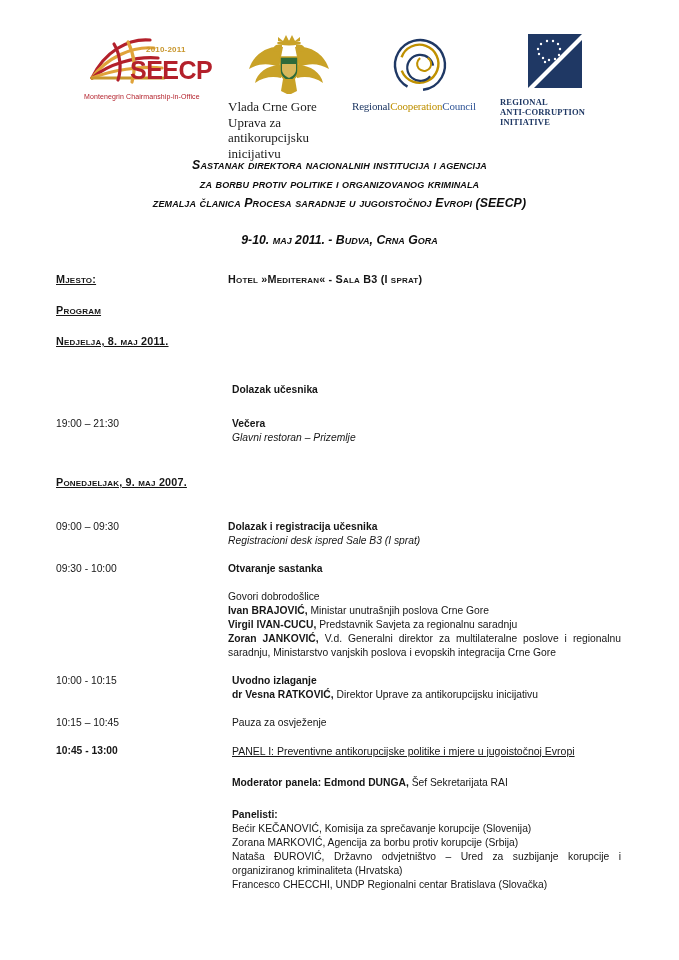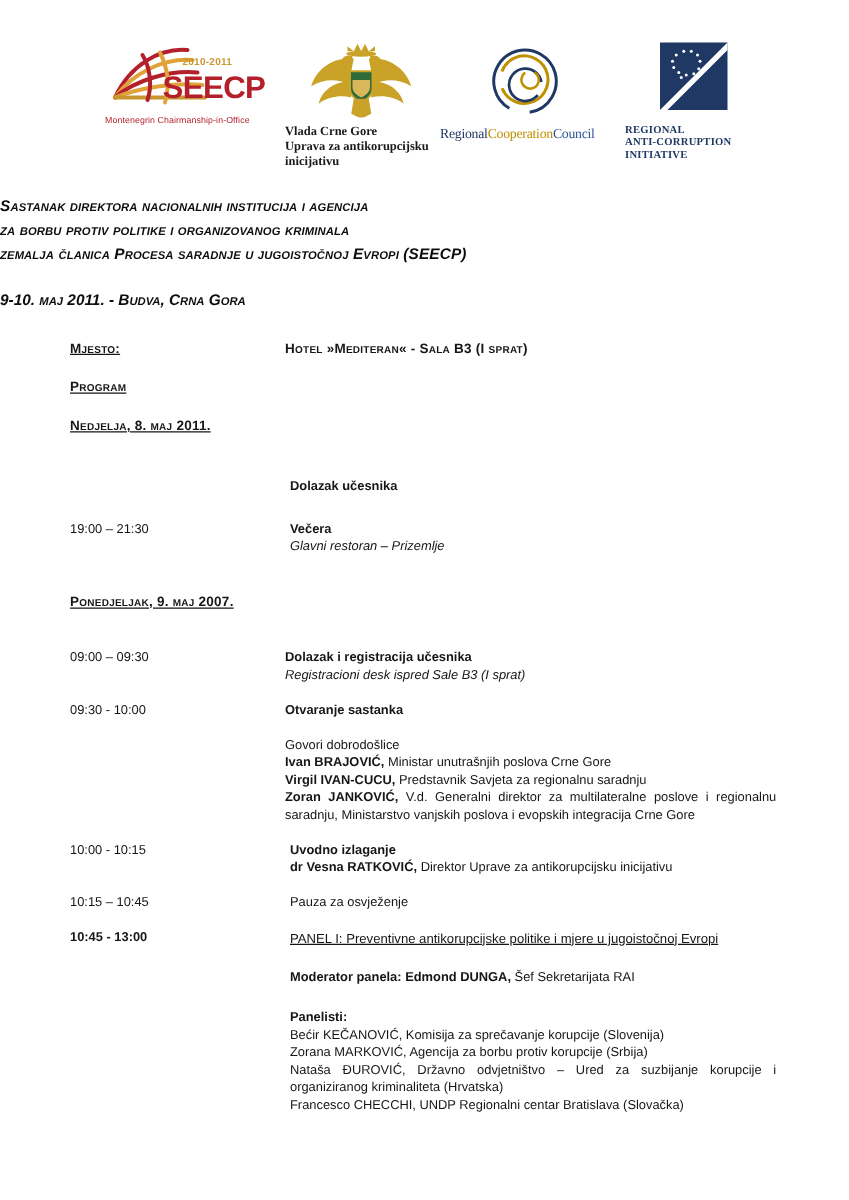--- a/index.html
+++ b/index.html
@@ -51,21 +51,21 @@
   }
   .seecp-sub {
     font-size: 7px; color: #b3202b; margin-top: 1px;
     letter-spacing: .1px; white-space: nowrap;
   }
 
   
   .logo-mne { left: 228px; top: 2px; width: 122px; }
   .mne-sub {
     font-family: "Liberation Serif", serif;
-    font-size: 10px; font-weight: bold; color: #1a1a1a;
+    font-size: 13px; font-weight: normal; color: #1a1a1a;
     line-height: 1.2; margin-top: 1px;
   }
 
   
   .logo-rcc { left: 352px; top: 6px; width: 136px; }
   .rcc-word {
     font-family: "Liberation Serif", serif;
     font-size: 11px; margin-top: 2px; white-space: nowrap;
     letter-spacing: -0.2px;
   }
@@ -77,21 +77,21 @@
   .logo-rai { left: 500px; top: 2px; width: 110px; }
   .rai-sub {
     font-family: "Liberation Serif", serif;
     font-size: 8.5px; font-weight: bold; color: #1f3864;
     line-height: 1.18; margin-top: 3px; letter-spacing: .2px;
   }
 
   
   .title-block {
     position: absolute; left: 0; top: 156px; width: 679px;
-    text-align: left;
+    text-align: center;
   }
   .title-line {
     font-family: "Liberation Sans", sans-serif;
     font-weight: bold; font-style: italic;
     font-size: 12.3px;
     font-variant: small-caps;
     letter-spacing: .1px;
     line-height: 1.55;
     color: #0d0d0d;
     white-space: nowrap;

